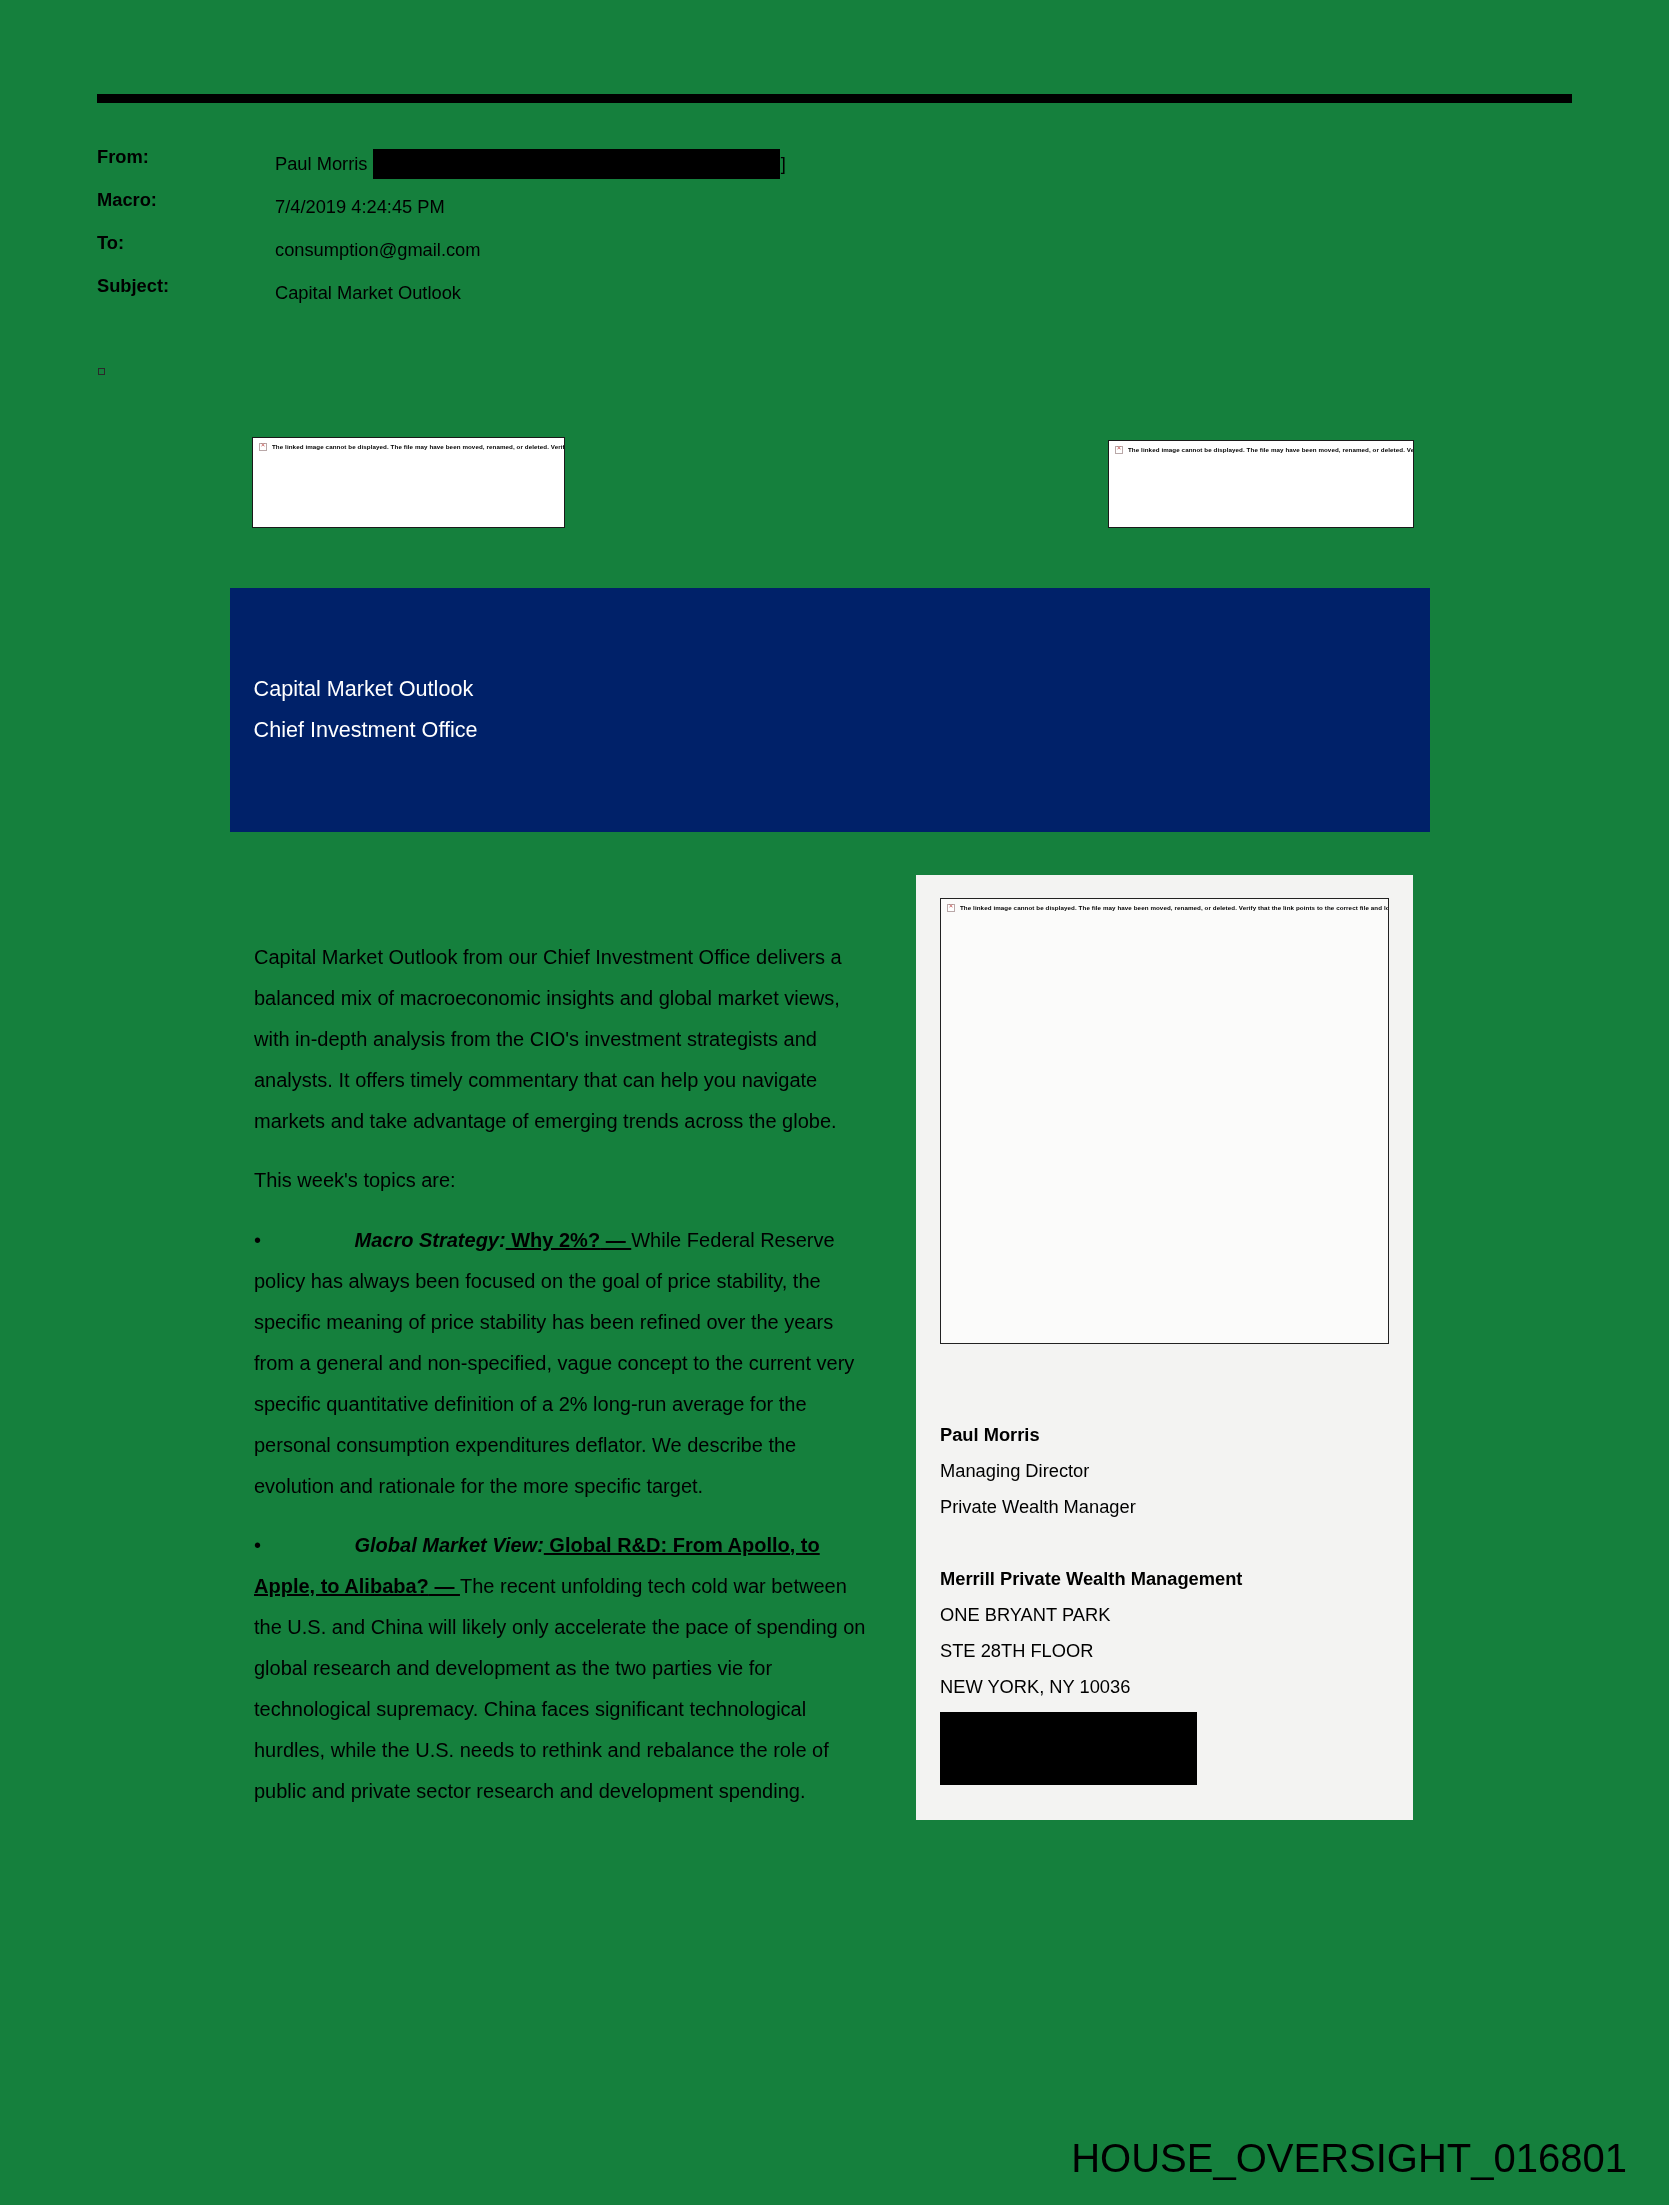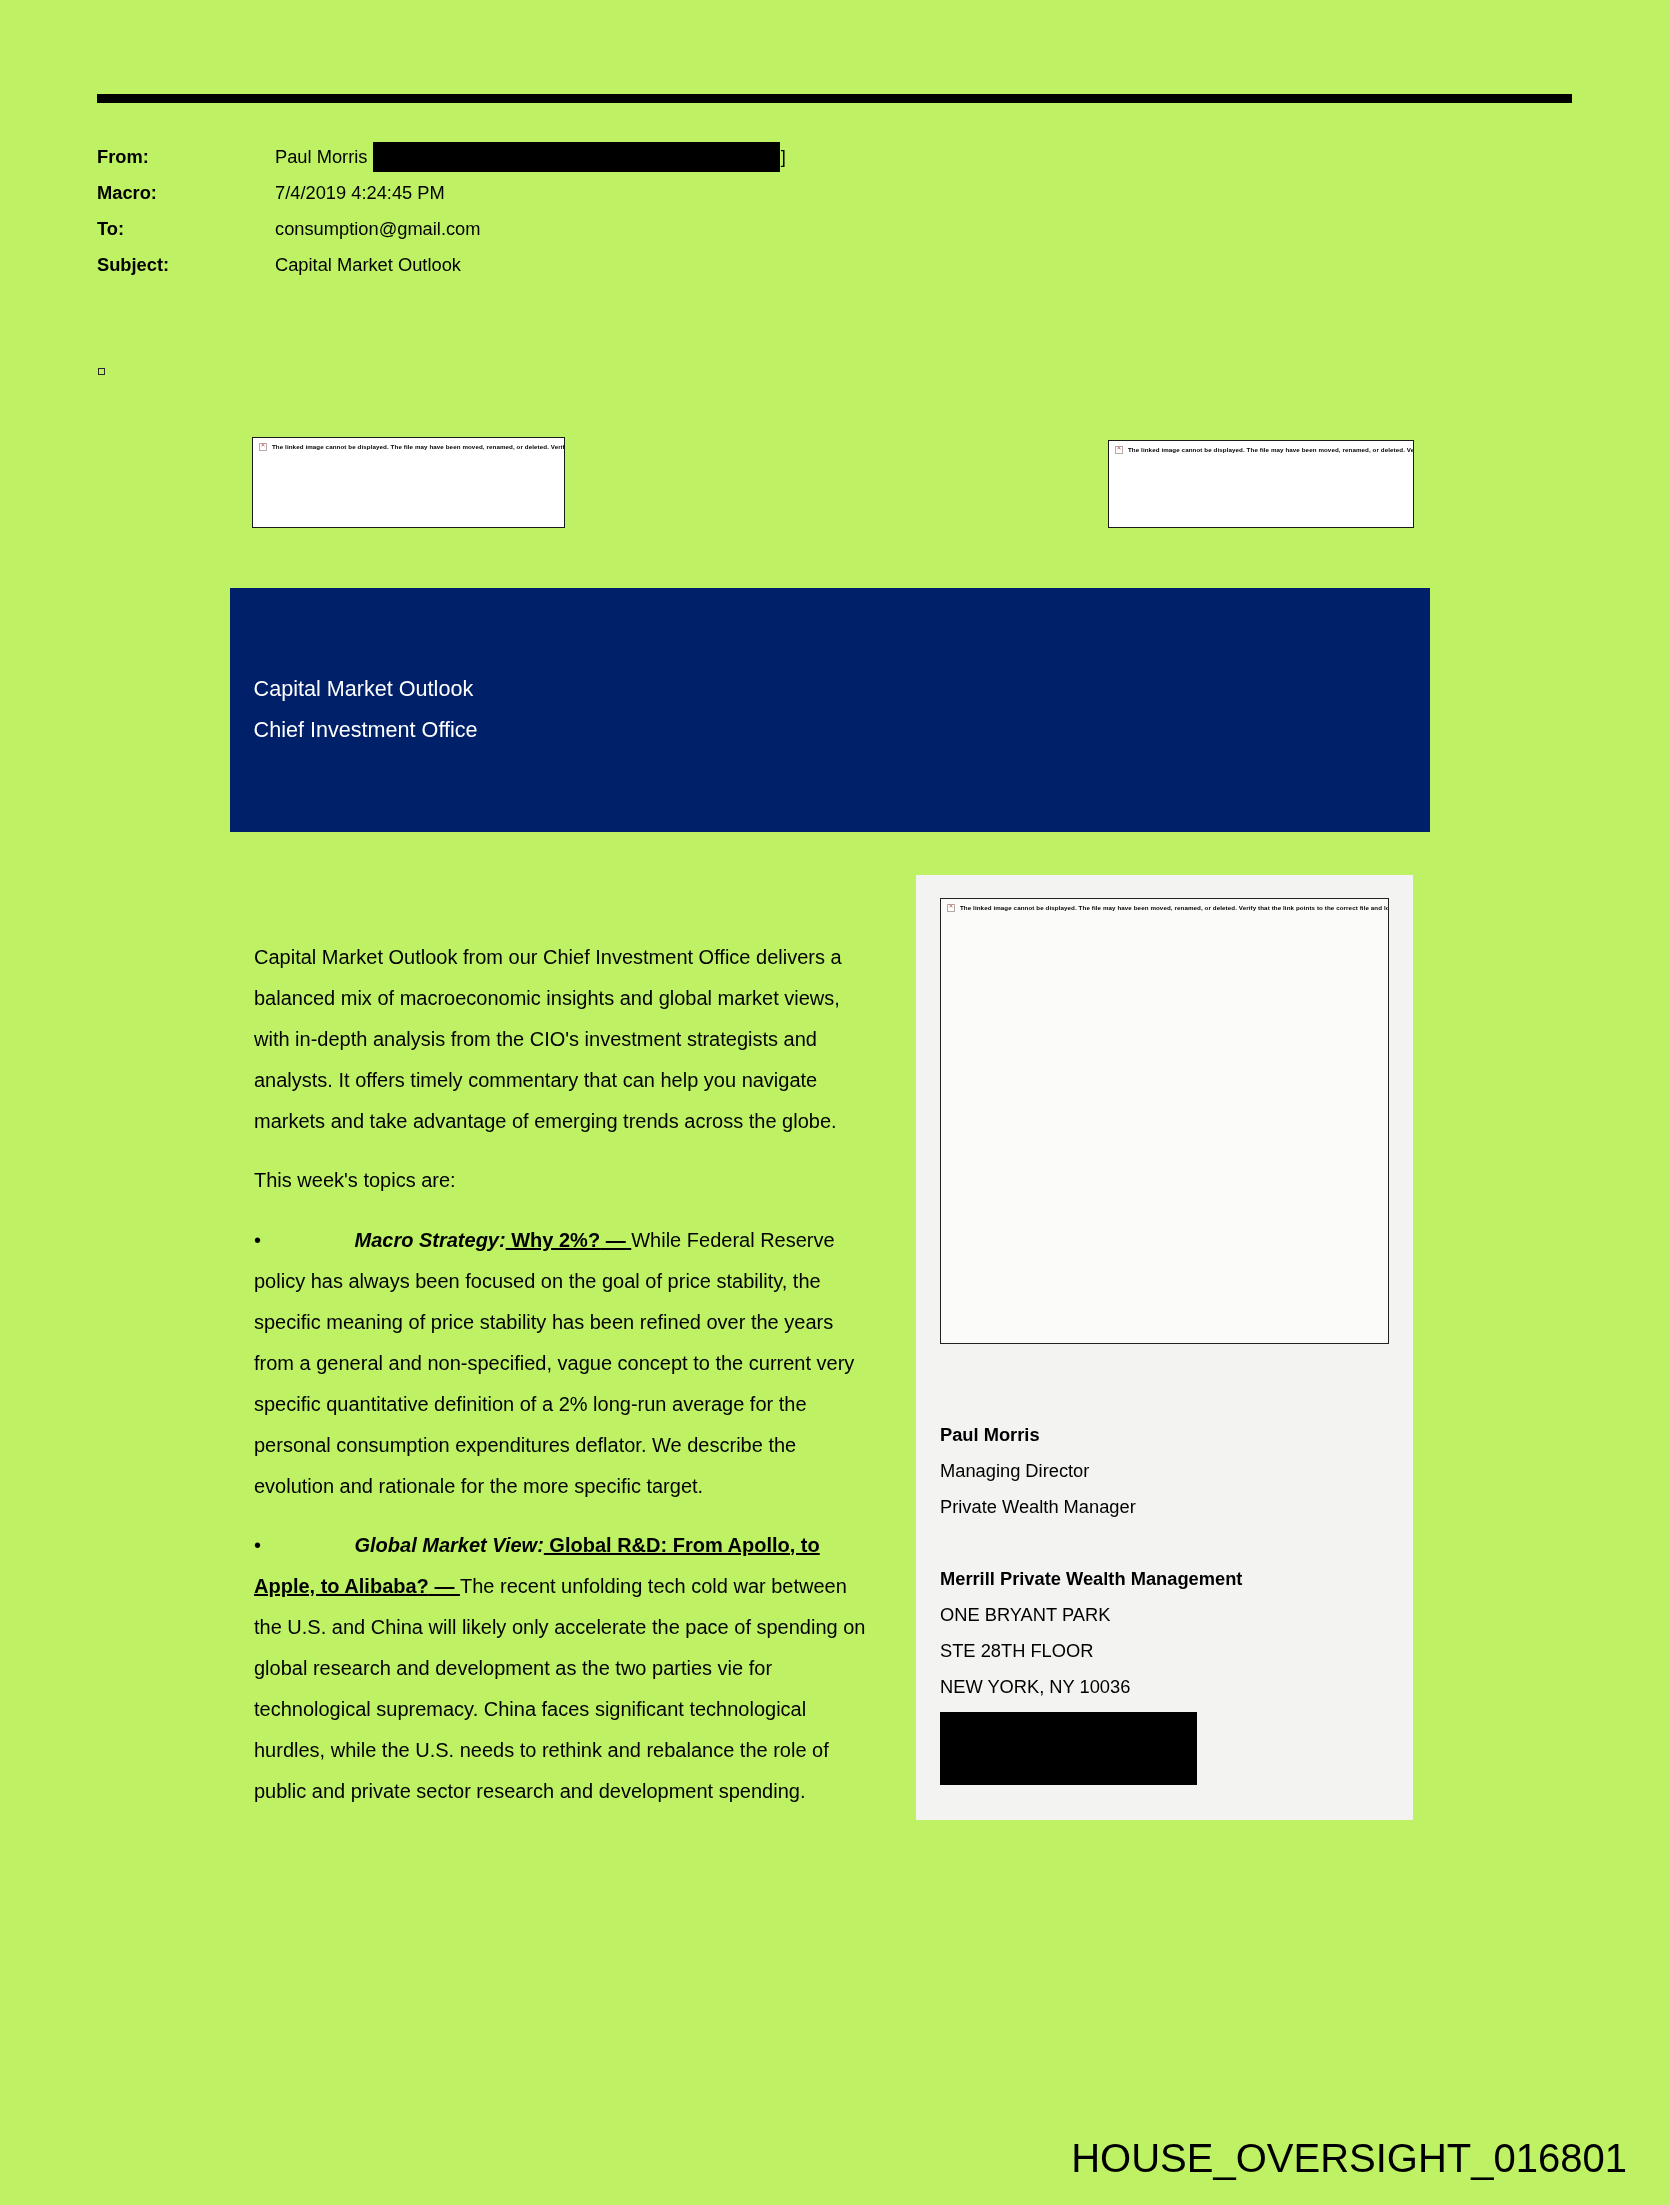--- a/index.html
+++ b/index.html
@@ -1,30 +1,30 @@
 <!DOCTYPE html>
 <html style="font-size:10.5px"><head>
 <meta charset="utf-8">
 <style>
   html,body{margin:0;padding:0;background:#ffffff;}
   .page{
     position:relative;
     width:1669px;height:2205px;
-    background:#bef264;
+    background:#15803d;
     font-family:"Liberation Sans",sans-serif;
     color:#000;
     overflow:hidden;
   }
   
   .top-rule{position:absolute;left:97px;top:94px;width:1475px;height:9.2px;background:#000;}
   
   .email-header{position:absolute;left:97px;top:139px;font-size:18.3px;line-height:36px;}
   .hrow{display:flex;}
   .hlabel{font-weight:bold;width:178px;flex:0 0 178px;}
-  .hvalue{white-space:nowrap;}
+  .hvalue{white-space:nowrap;margin-top:7px;}
   .redact-inline{display:inline-block;width:407px;height:30px;background:#000;vertical-align:middle;margin:0 1.3px 2.6px 0;}
   
   .tiny-square{position:absolute;left:98px;top:368px;width:5.2px;height:5.2px;border:1.3px solid #2a2a2a;}
   
   .imgbox{position:absolute;border:1.3px solid #1a1a1a;background:#ffffff;box-sizing:border-box;padding:4.6px 5.9px;display:flex;align-items:flex-start;gap:4.6px;overflow:hidden;}
   .imgbox-left{left:252px;top:437px;width:313px;height:91px;}
   .imgbox-right{left:1108px;top:440px;width:306px;height:88px;}
   .imgbox-sidebar{left:24px;top:23px;width:449px;height:446px;background:#fbfbfa;border-color:#222;position:absolute;}
   .bi-icon{flex:0 0 8.5px;width:8.5px;height:8.5px;border:0.7px solid #b9a8a8;position:relative;background:#fff;box-sizing:border-box;}
   .bi-icon::after{content:"✕";position:absolute;left:0.7px;top:-1.3px;font-size:5.9px;color:#c0504d;}

